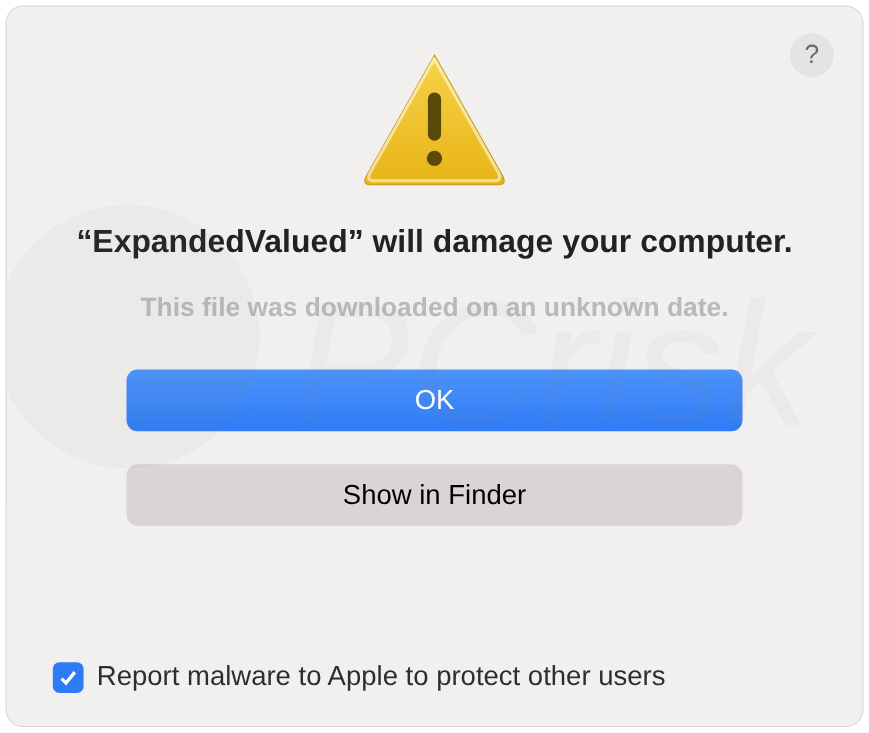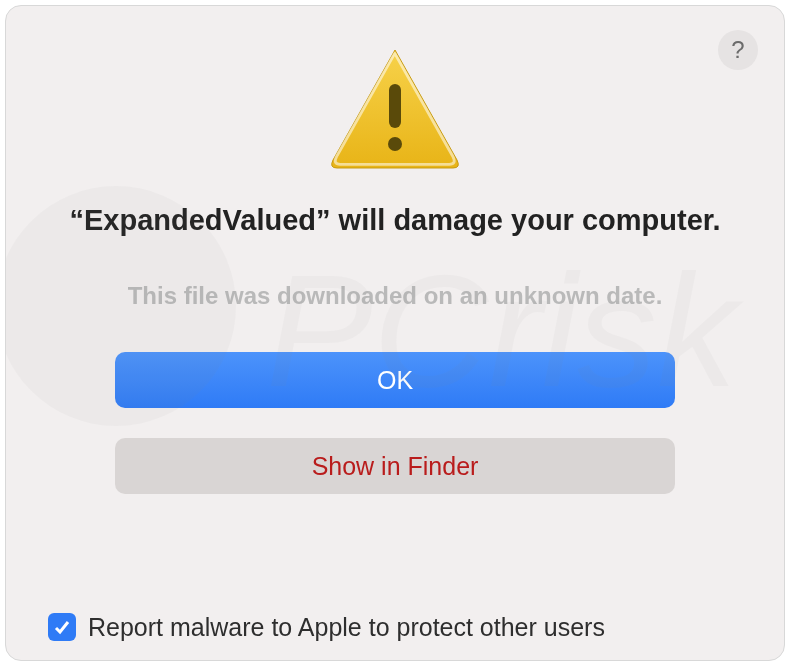--- a/index.html
+++ b/index.html
@@ -59,21 +59,21 @@
       height: 128px;
       display: block;
     }
 
     .title {
       font-size: 29px;
       font-weight: 700;
       color: #222;
       text-align: center;
       line-height: 1.25;
-      margin-bottom: 44px;
+      margin-bottom: 28px;
       padding: 0 10px;
     }
 
     .subtitle {
       font-size: 24px;
       color: #b9b9b9;
       text-align: center;
       margin-bottom: 42px;
       font-weight: 700;
     }
@@ -98,28 +98,29 @@
       justify-content: center;
     }
 
     .btn-primary {
       background: linear-gradient(to bottom, #4c93fb, #2f7bf6);
       color: #ffffff;
     }
 
     .btn-secondary {
       background: #d9d5d4;
-      color: #b91c1c;
+      color: #000000;
     }
 
     .checkbox-row {
       position: absolute;
-      bottom: 18px;
+      bottom: 30px;
       left: 42px;
       display: flex;
+      align-items: center;
       gap: 12px;
     }
 
     .checkbox {
       width: 28px;
       height: 28px;
       border-radius: 6px;
       background: #2f7bf6;
       display: flex;
       align-items: center;

